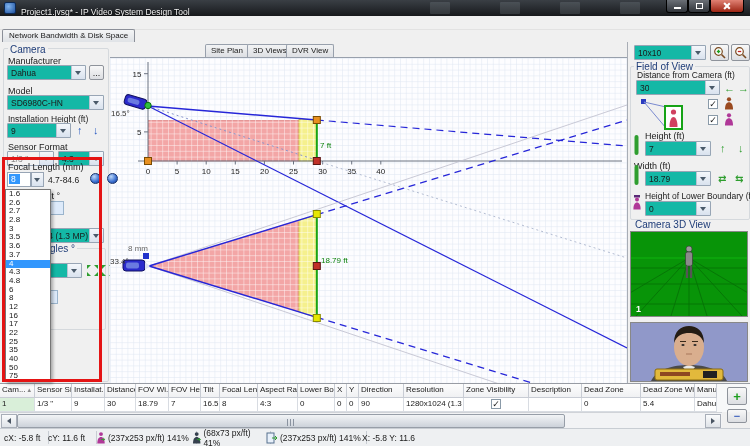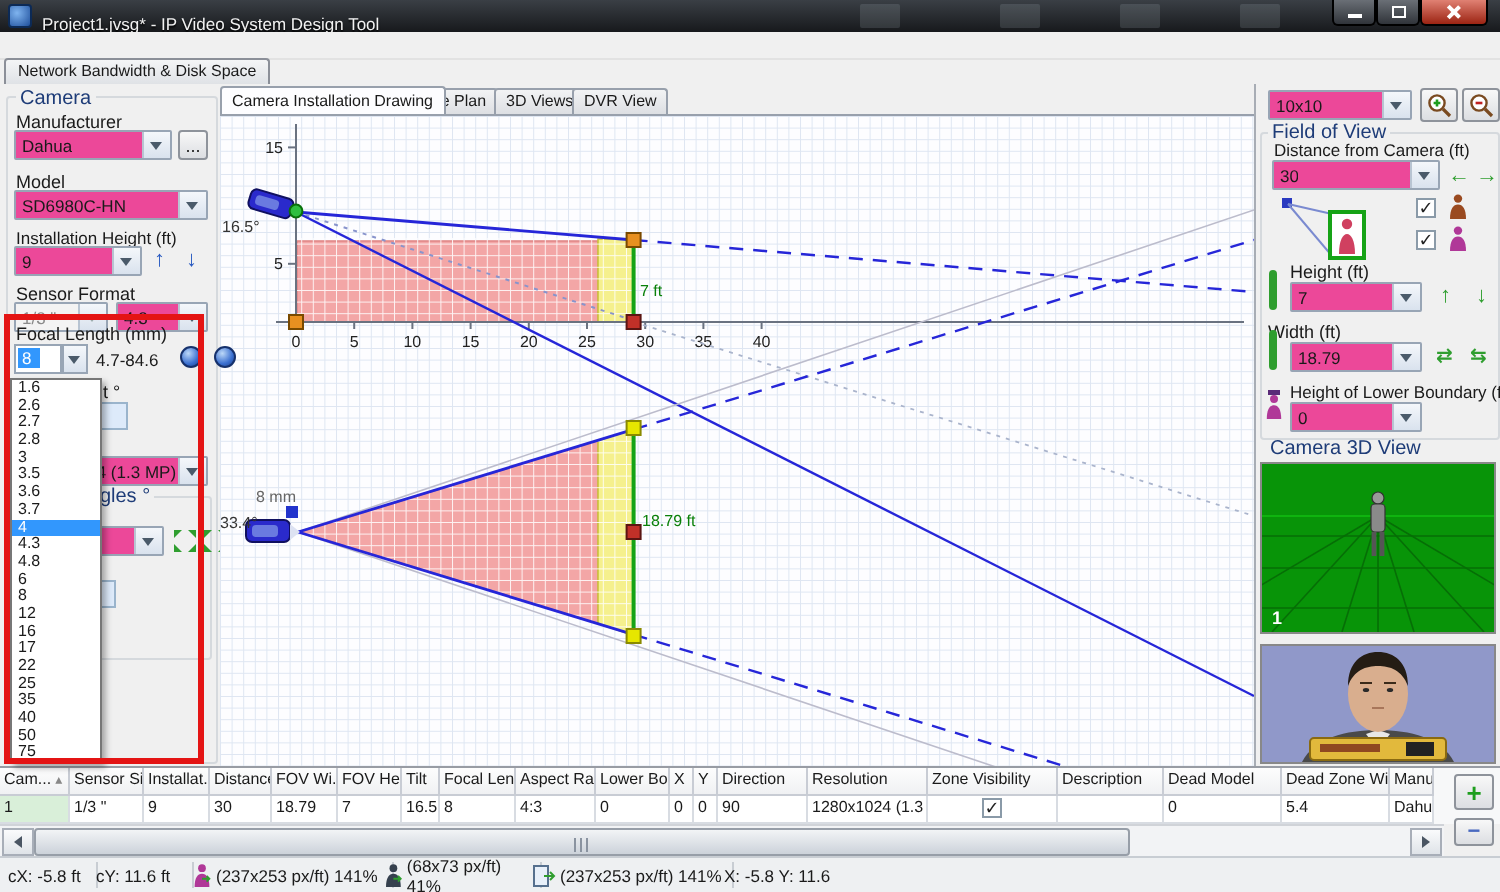--- a/index.html
+++ b/index.html
@@ -29,21 +29,21 @@
   .tab{position:absolute;bottom:0;height:12px;line-height:12px;padding:0 6px;font-size:8px;
       border:1px solid #8b8f98;border-bottom:none;border-radius:2px 2px 0 0;background:linear-gradient(#f4f5f6,#dfe2e6);}
   .tab.active{height:13px;line-height:13px;background:#f0f0f0;z-index:2;}
   .subtab{position:absolute;bottom:0;height:12px;line-height:12px;padding:0 5px;font-size:8px;
       border:1px solid #98a0ac;border-bottom:none;border-radius:2px 2px 0 0;background:linear-gradient(#f2f3f4,#dddfe3);}
   .subtab.active{background:#fdfdff;height:13px;line-height:13px;z-index:2;}
   
   .lbl{position:absolute;white-space:nowrap;font-size:9px;}
   .gb{position:absolute;border:1px solid #d5d9dd;border-radius:2px;}
   .gb-lbl{position:absolute;background:#f0f0f0;padding:0 2px;color:#1e3c78;font-size:10px;white-space:nowrap;}
-  .combo{position:absolute;height:15px;background:#ec4899;border:1px solid #98a5b5;border-radius:1px;box-sizing:border-box;}
+  .combo{position:absolute;height:15px;background:#14b8a6;border:1px solid #98a5b5;border-radius:1px;box-sizing:border-box;}
   .combo.disabled{background:#f3f3f3;color:#8a8a8a;}
   .cval{position:absolute;left:3px;top:2px;font-size:8.5px;white-space:nowrap;overflow:hidden;max-width:calc(100% - 16px);}
   .cbtn{position:absolute;right:0;top:0;bottom:0;width:13px;background:linear-gradient(#f4f7fb,#d9e2ee);border-left:1px solid #b8c4d2;}
   .arr{position:absolute;left:3px;top:5px;width:0;height:0;border-left:3.5px solid transparent;border-right:3.5px solid transparent;border-top:4px solid #4a5a6a;}
   .edit{position:absolute;background:#ddeafa;border:1px solid #9ab4cc;box-sizing:border-box;}
   .btn3d{position:absolute;background:linear-gradient(#f8f8f8,#dcdee2);border:1px solid #8e939b;border-radius:2px;box-sizing:border-box;
       display:flex;align-items:center;justify-content:center;font-size:9px;}
   .garrow{position:absolute;color:#2f9e2f;font-weight:bold;font-size:11px;line-height:11px;}
   .barrow{position:absolute;color:#2859c0;font-weight:bold;font-size:11px;line-height:11px;}
   .checkbox{position:absolute;width:10px;height:10px;background:#fff;border:1px solid #8a9aa8;box-sizing:border-box;
@@ -110,21 +110,20 @@
     <span class="menu-item">File</span>
     <span class="menu-item">Settings</span>
     <span class="menu-item">?</span>
   </div>
 
   <div class="abs maintabs">
     <div class="tab" style="left:2px">Network Bandwidth &amp; Disk Space</div>
   </div>
 
   <div class="abs" style="left:110px;top:43px;width:517px;height:14px">
-    <div class="subtab active" style="left:0">Camera Installation Drawing</div>
     <div class="subtab" style="left:95px">Site Plan</div>
     <div class="subtab" style="left:137px">3D Views</div>
     <div class="subtab" style="left:176px">DVR View</div>
   </div>
 
   <div class="abs" style="left:0;top:42px;width:110px;height:341px">
     <div class="gb" style="left:3px;top:6px;width:104px;height:332px"></div>
     <div class="gb-lbl" style="left:8px;top:2px">Camera</div>
 
     <div class="lbl" style="left:8px;top:14px">Manufacturer</div>
@@ -477,21 +476,21 @@
         <div class="th" style="width: 19px;">Tilt</div>
         <div class="th" style="width: 38px;">Focal Len...</div>
         <div class="th" style="width: 40px;">Aspect Ra...</div>
         <div class="th" style="width: 37px;">Lower Bou...</div>
         <div class="th" style="width: 12px;">X</div>
         <div class="th" style="width: 12px;">Y</div>
         <div class="th" style="width: 45px;">Direction</div>
         <div class="th" style="width: 60px;">Resolution</div>
         <div class="th" style="width: 65px;">Zone Visibility</div>
         <div class="th" style="width: 53px;">Description</div>
-        <div class="th" style="width: 59px;">Dead Model</div>
+        <div class="th" style="width: 59px;">Dead Zone</div>
         <div class="th" style="width: 54px;">Dead Zone Width</div>
         <div class="th" style="width: 22px;">Manuf...</div>
       </div>
     <div class="trow" id="tbody">
         <div class="td c0" style="width: 35px;">1</div>
         <div class="td" style="width: 37px;">1/3 "</div>
         <div class="td" style="width: 33px;">9</div>
         <div class="td" style="width: 31px;">30</div>
         <div class="td" style="width: 33px;">18.79</div>
         <div class="td" style="width: 32px;">7</div>

